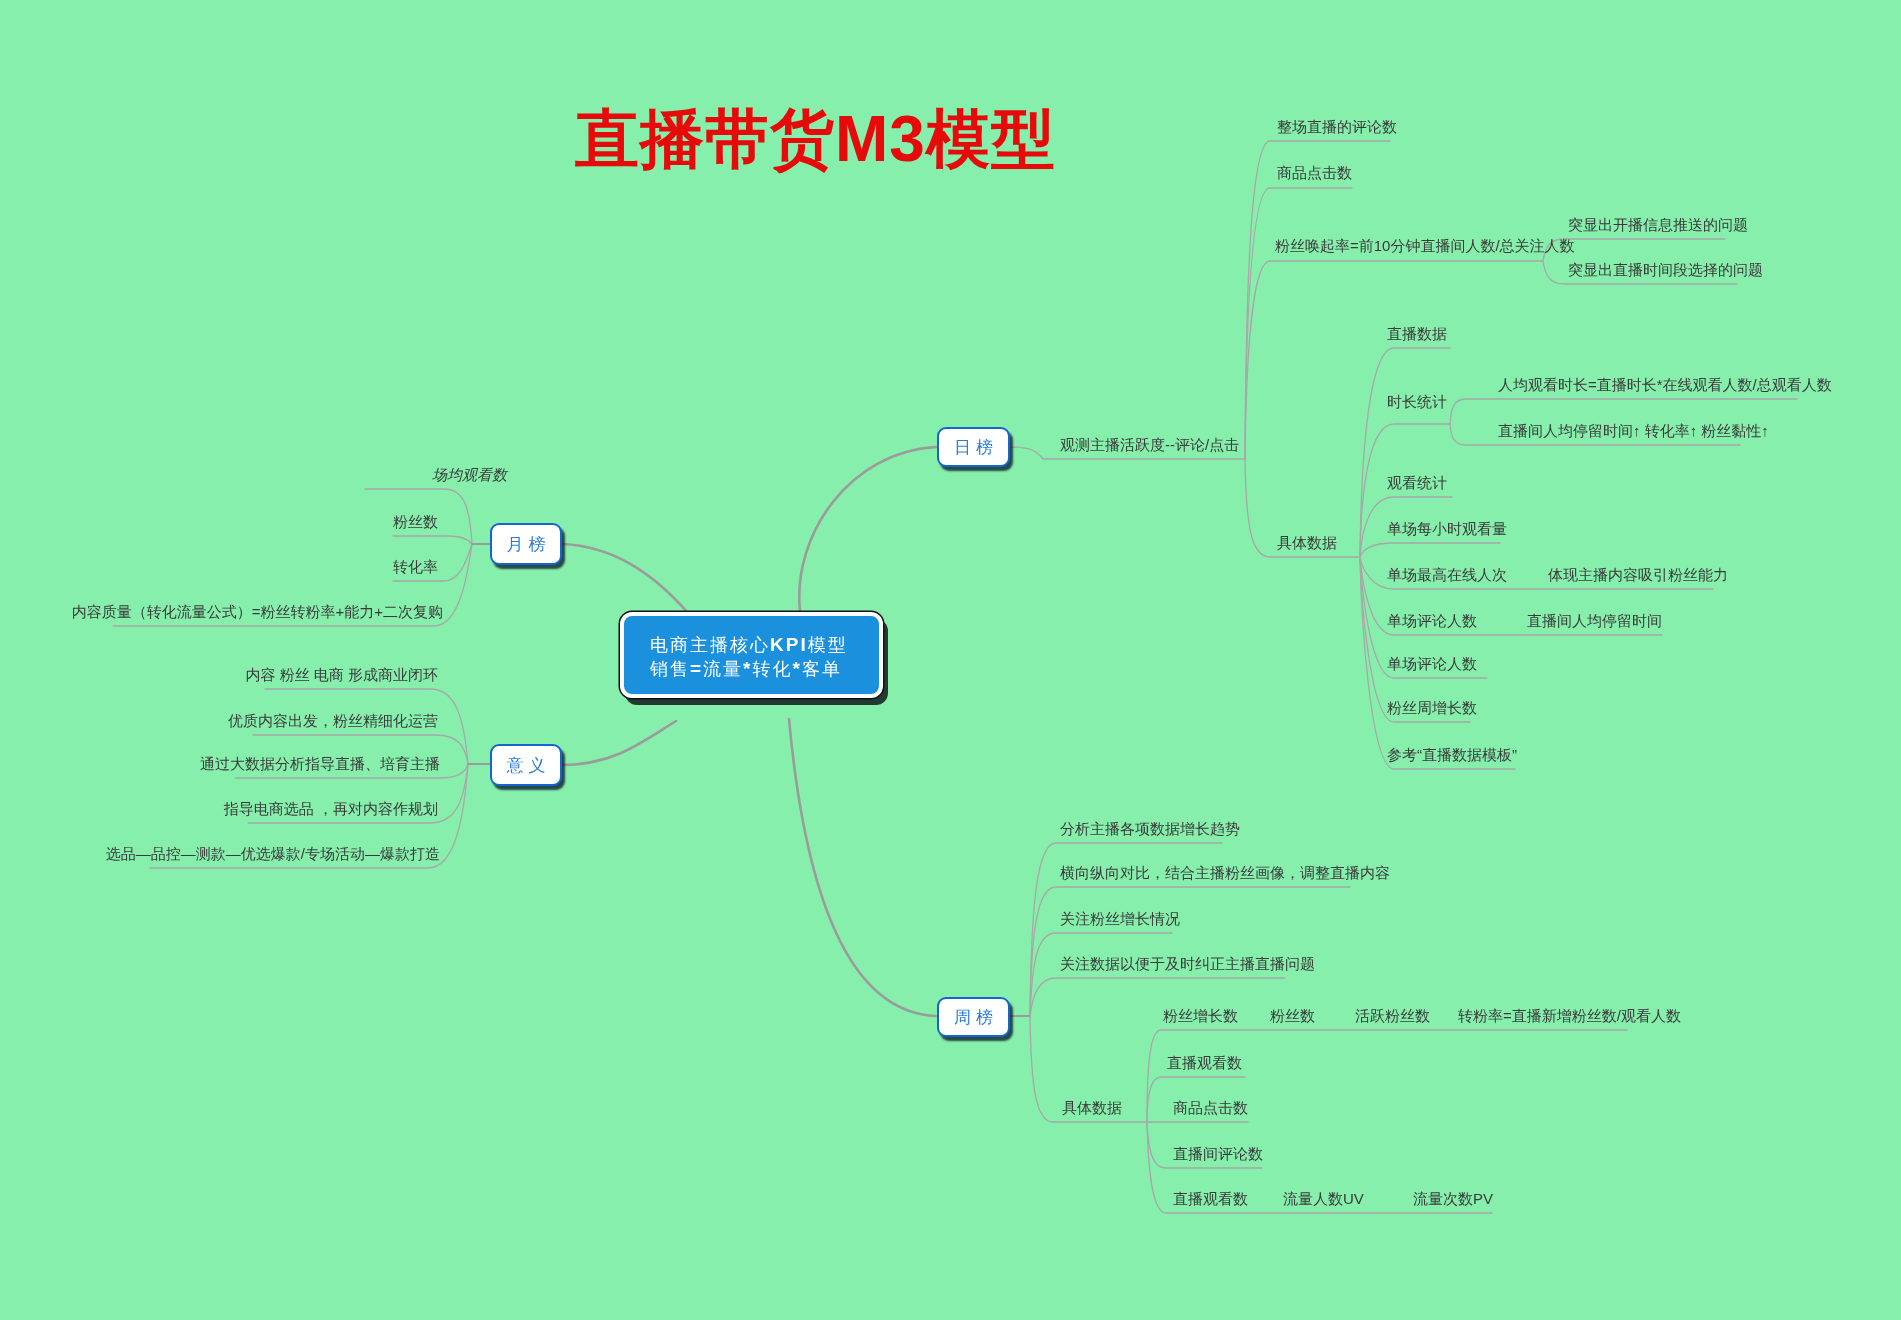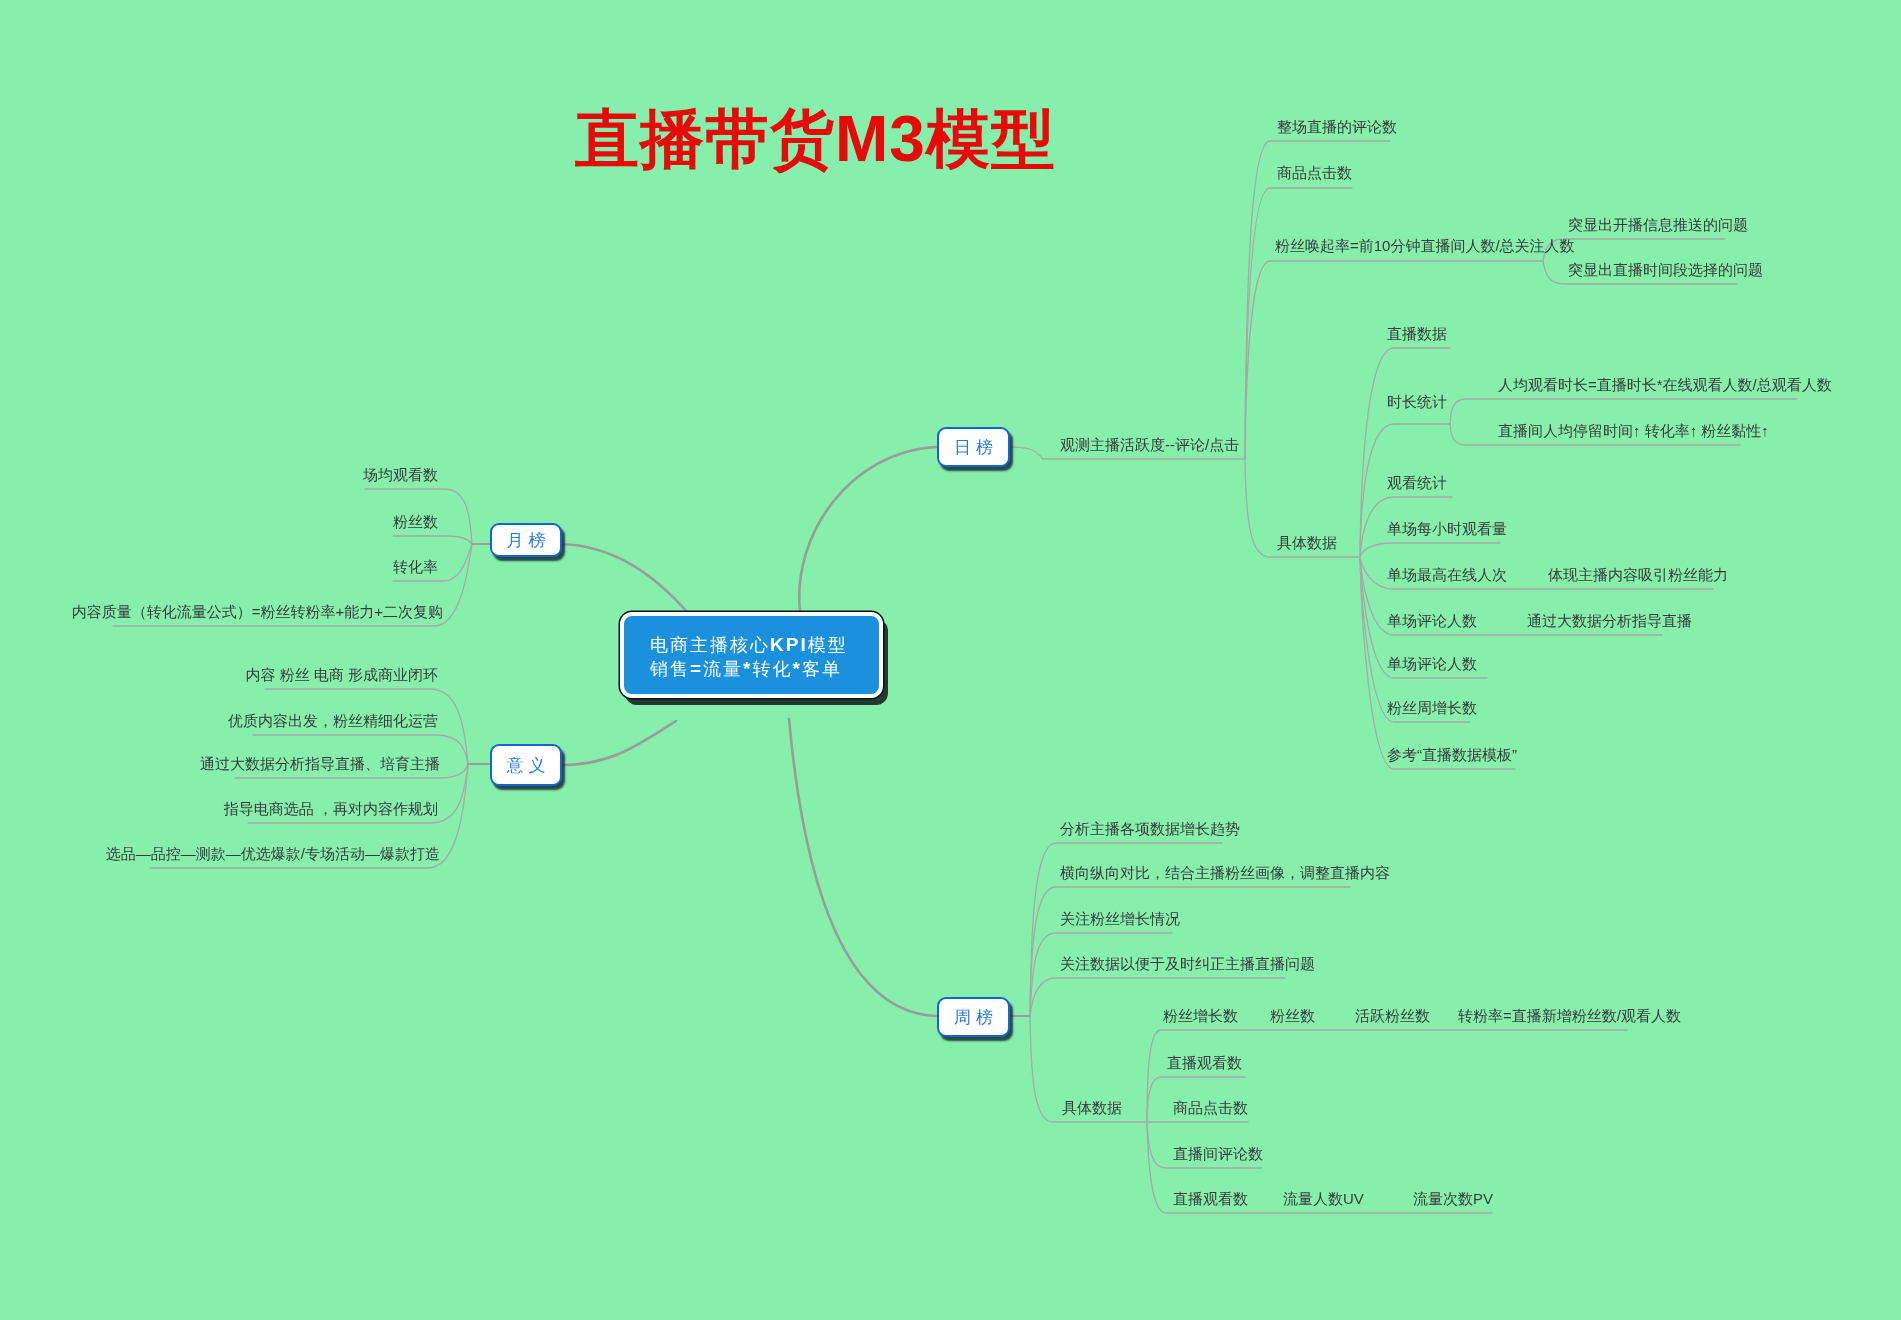--- a/index.html
+++ b/index.html
@@ -98,26 +98,26 @@
     <path class="sub" d="M 1492 1213 H 1166 C 1151 1213 1148 1162 1147 1122"></path>
   </svg>
 
   <div class="title" style="left:575px;top:96px;">直播带货M3模型</div>
 
   <div class="center-node" style="left:620px;top:612px;width:263px;height:86px;">
     <div class="center-line"><span>电商主播核心</span><b>KPI</b><span>模型</span></div>
     <div class="center-line"><span>销售</span><b>=</b><span>流量</span><b>*</b><span>转化</span><b>*</b><span>客单</span></div>
   </div>
 
-  <div class="node" style="left:490px;top:523px;width:72px;height:34px;">月榜</div>
+  <div class="node" style="left:490px;top:523px;width:72px;height:42px;">月榜</div>
   <div class="node" style="left:490px;top:744px;width:72px;height:42px;">意义</div>
   <div class="node" style="left:937px;top:427px;width:73px;height:40px;">日榜</div>
   <div class="node" style="left:937px;top:997px;width:73px;height:40px;">周榜</div>
 
-  <div class="leaf" style="right:1463px;top:467px;">场均观看数</div>
+  <div class="leaf" style="right:1394px;top:467px;font-style:italic;">场均观看数</div>
   <div class="leaf" style="right:1463px;top:514px;">粉丝数</div>
   <div class="leaf" style="right:1463px;top:559px;">转化率</div>
   <div class="leaf" style="right:1458px;top:604px;">内容质量（转化流量公式）=粉丝转粉率+能力+二次复购</div>
 
   <div class="leaf" style="right:1463px;top:667px;">内容 粉丝 电商 形成商业闭环</div>
   <div class="leaf" style="right:1463px;top:713px;">优质内容出发，粉丝精细化运营</div>
   <div class="leaf" style="right:1461px;top:756px;">通过大数据分析指导直播、培育主播</div>
   <div class="leaf" style="right:1463px;top:801px;">指导电商选品 ，再对内容作规划</div>
   <div class="leaf" style="right:1461px;top:846px;">选品—品控—测款—优选爆款/专场活动—爆款打造</div>
 
@@ -131,21 +131,21 @@
   <div class="leaf" style="left:1277px;top:535px;">具体数据</div>
   <div class="leaf" style="left:1387px;top:326px;">直播数据</div>
   <div class="leaf" style="left:1387px;top:382px;margin-top:12px;">时长统计</div>
   <div class="leaf" style="left:1498px;top:377px;">人均观看时长=直播时长*在线观看人数/总观看人数</div>
   <div class="leaf" style="left:1498px;top:423px;">直播间人均停留时间↑ 转化率↑ 粉丝黏性↑</div>
   <div class="leaf" style="left:1387px;top:475px;">观看统计</div>
   <div class="leaf" style="left:1387px;top:521px;">单场每小时观看量</div>
   <div class="leaf" style="left:1387px;top:567px;">单场最高在线人次</div>
   <div class="leaf" style="left:1548px;top:567px;">体现主播内容吸引粉丝能力</div>
   <div class="leaf" style="left:1387px;top:613px;">单场评论人数</div>
-  <div class="leaf" style="left:1527px;top:613px;">通过大数据分析指导直播</div>
+  <div class="leaf" style="left:1527px;top:613px;">直播间人均停留时间</div>
   <div class="leaf" style="left:1387px;top:656px;">单场评论人数</div>
   <div class="leaf" style="left:1387px;top:700px;">粉丝周增长数</div>
   <div class="leaf" style="left:1387px;top:747px;">参考“直播数据模板”</div>
 
   <div class="leaf" style="left:1060px;top:821px;">分析主播各项数据增长趋势</div>
   <div class="leaf" style="left:1060px;top:865px;">横向纵向对比，结合主播粉丝画像，调整直播内容</div>
   <div class="leaf" style="left:1060px;top:911px;">关注粉丝增长情况</div>
   <div class="leaf" style="left:1060px;top:956px;">关注数据以便于及时纠正主播直播问题</div>
   <div class="leaf" style="left:1062px;top:1100px;">具体数据</div>
 

